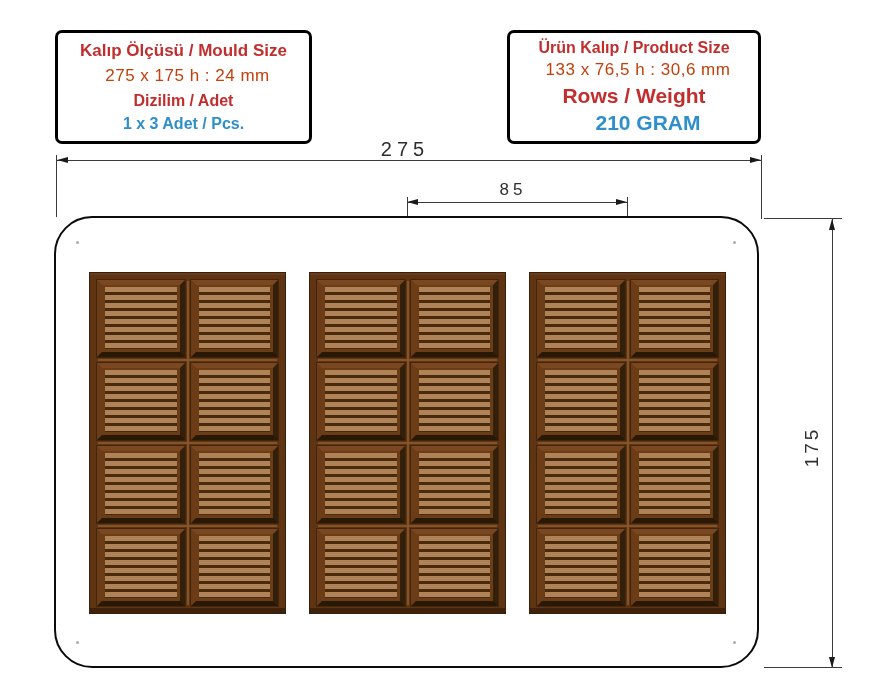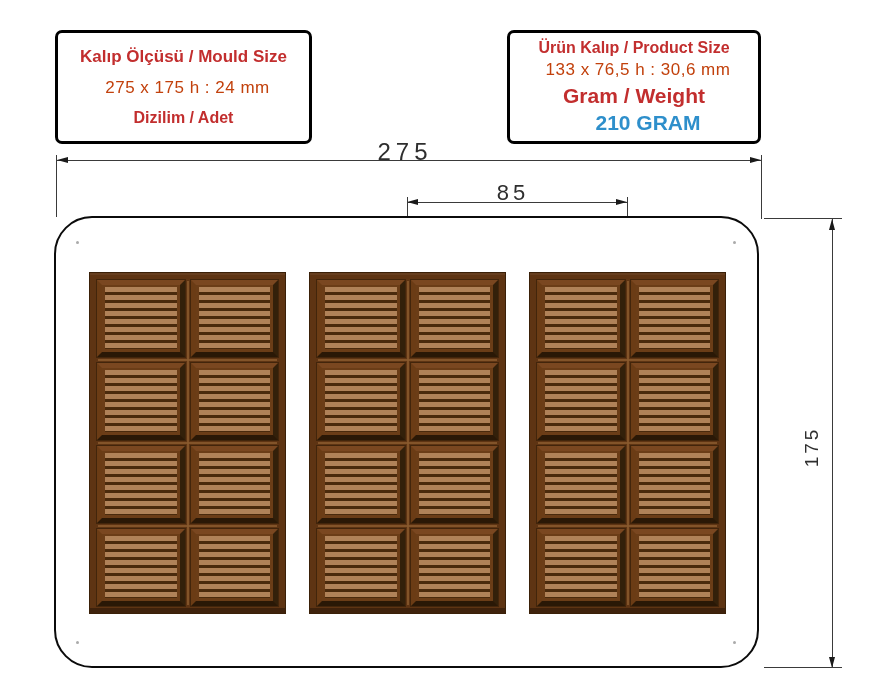--- a/index.html
+++ b/index.html
@@ -21,24 +21,24 @@
   .t-red-sm{ color:#C22E2E; font-weight:700; font-size:16px; }
   .t-black { color:#c2410c; font-weight:400; font-size:17px; letter-spacing:0.5px;padding-left:8px; }
   .t-blue  { color:#2E8FCB; font-weight:700; font-size:16px; }
   .t-red-lg  { color:#C22E2E; font-weight:700; font-size:21px; }
   .t-blue-lg { color:#2E8FCB; font-weight:700; font-size:21px;padding-left:28px; }
 
   
   .dline-h { position:absolute; height:0; border-top:1px solid #3a3a3a; }
   .dline-v { position:absolute; width:0;  border-left:1px solid #3a3a3a; }
   .dim-text {
-    position:absolute; color:#2e2e2e; font-size:24px; letter-spacing:5px;
+    position:absolute; color:#2e2e2e; font-size:20px; letter-spacing:5px;
     text-align:center; white-space:nowrap;
   }
-  .dim-text-85 { font-size:22px; letter-spacing:4px; }
+  .dim-text-85 { font-size:17px; letter-spacing:4px; }
   .dim-text-v {
     position:absolute; left:790px; top:425px; width:44px; height:44px;
     line-height:44px; text-align:center; transform:rotate(-90deg);
     color:#2e2e2e; font-size:19px; letter-spacing:3px; white-space:nowrap;
   }
   .arr { position:absolute; width:0; height:0; }
   .arr-l { border-top:3px solid transparent; border-bottom:3px solid transparent; border-right:11px solid #1a1a1a; }
   .arr-r { border-top:3px solid transparent; border-bottom:3px solid transparent; border-left:11px solid #1a1a1a; }
   .arr-u { border-left:3px solid transparent; border-right:3px solid transparent; border-bottom:11px solid #1a1a1a; }
   .arr-d { border-left:3px solid transparent; border-right:3px solid transparent; border-top:11px solid #1a1a1a; }
@@ -76,26 +76,27 @@
 </style>
 </head>
 <body>
 
 <div class="stage">
 
   <div class="info-box box-mould">
     <div class="t-red">Kalıp Ölçüsü / Mould Size</div>
     <div class="t-black">275 x 175 h : 24 mm</div>
     <div class="t-red-sm">Dizilim / Adet</div>
+    <div class="t-blue">1 x 3 Adet / Pcs.</div>
   </div>
 
   <div class="info-box box-product">
     <div class="t-red-sm">Ürün Kalıp / Product Size</div>
     <div class="t-black">133 x 76,5 h : 30,6 mm</div>
-    <div class="t-red-lg">Gram / Weight</div>
+    <div class="t-red-lg">Rows / Weight</div>
     <div class="t-blue-lg">210 GRAM</div>
   </div>
 
   <div class="dim-text" style="left:355px; top:138px; width:100px;">275</div>
   <div class="dline-h" style="left:57px; top:160px; width:704px;"></div>
   <div class="arr arr-l" style="left:57px;  top:157px;"></div>
   <div class="arr arr-r" style="left:750px; top:157px;"></div>
   <div class="dline-v" style="left:56px;  top:155px; height:62px;"></div>
   <div class="dline-v" style="left:761px; top:155px; height:64px;"></div>
 

